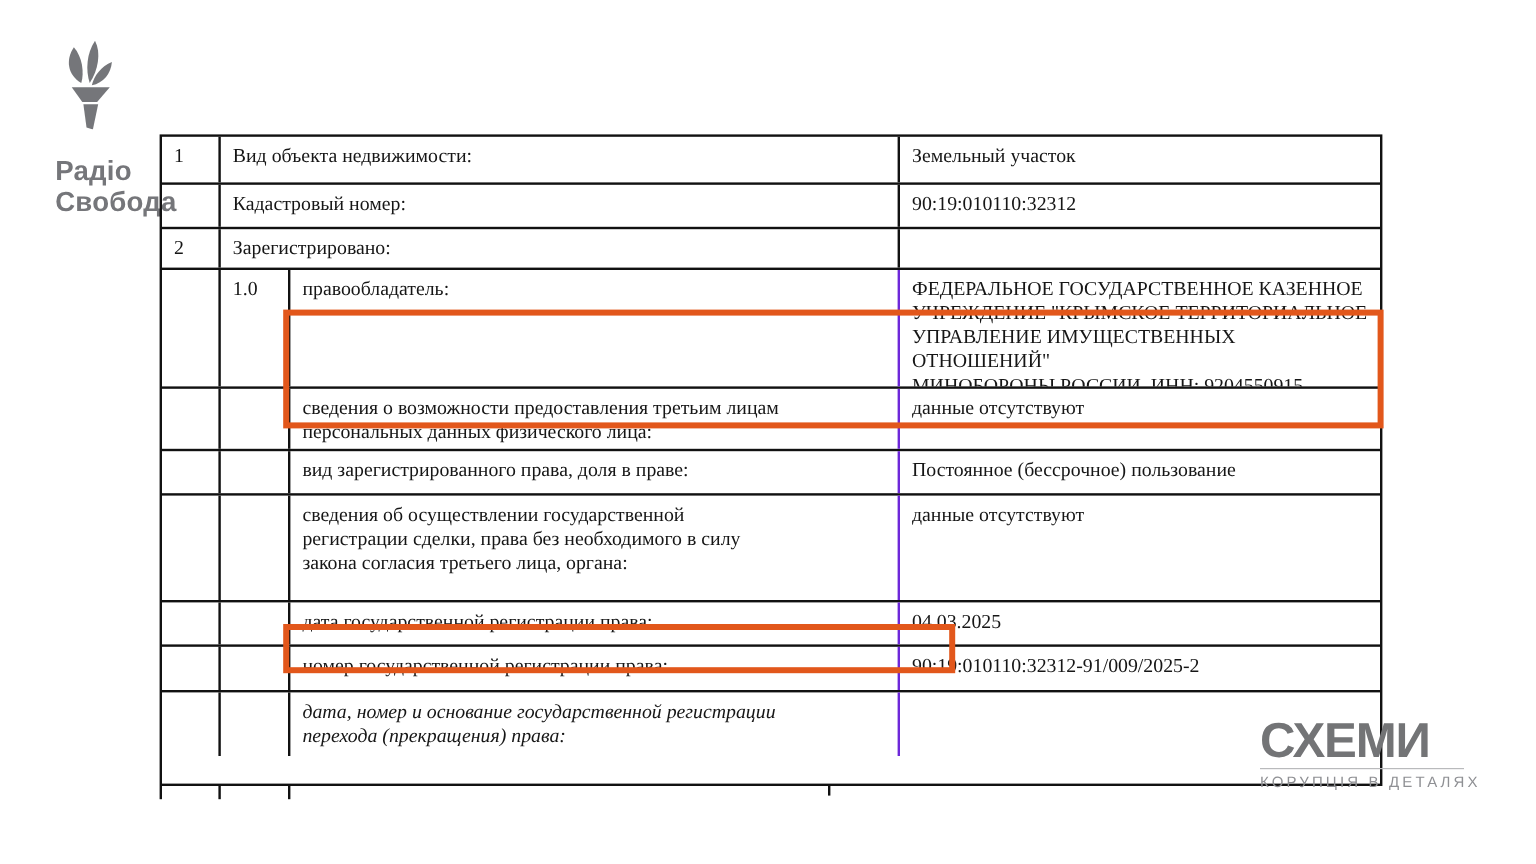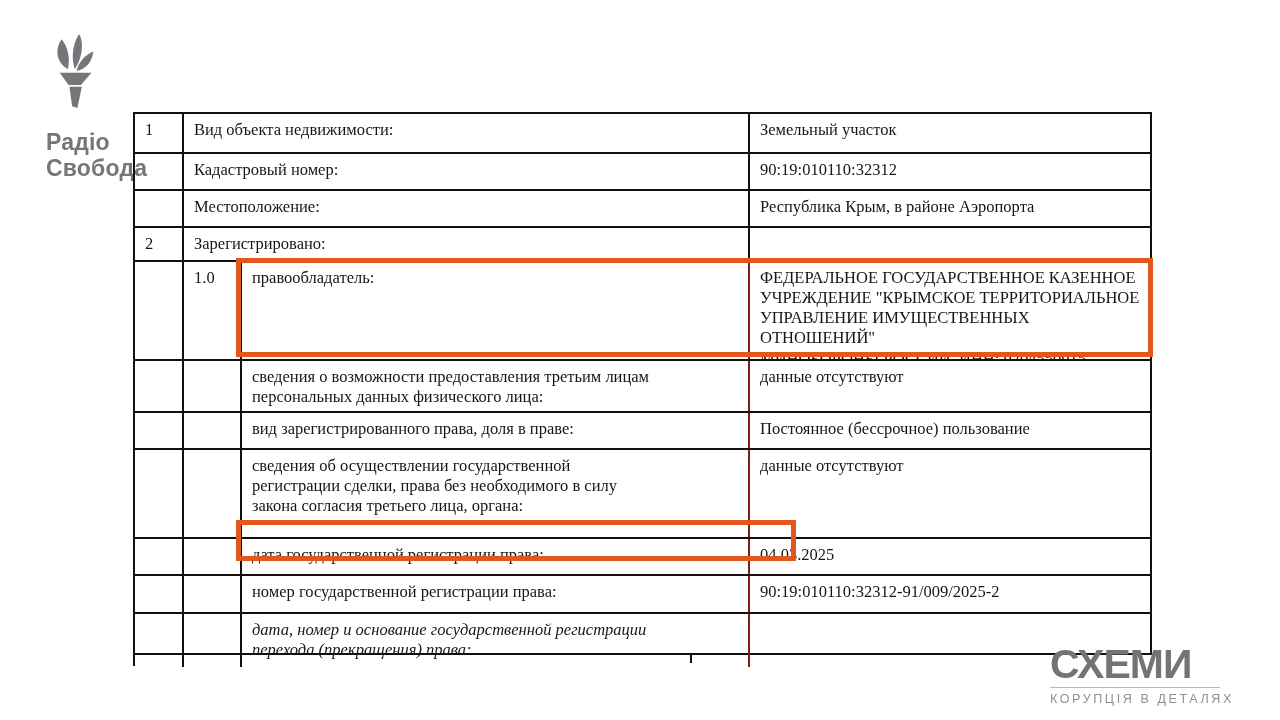--- a/index.html
+++ b/index.html
@@ -16,41 +16,41 @@
   
   .doc-table { position:absolute; left:133px; top:112px; width:1019px; height:543px;
                border:2px solid #111; }
   .trow { display:flex; width:100%; border-bottom:2px solid #111; }
   .trow:last-child { border-bottom:none;font-style:italic; }
   .cell { padding:6px 10px 4px 10px; font-size:16.5px; line-height:1.22;
           white-space:pre-line; overflow:hidden; }
   .c-num  { width:49px;  border-right:2px solid #111; flex:none; }
   .c-sub  { width:58px;  border-right:2px solid #111; flex:none; }
   .c-lblA { width:566px; border-right:2px solid #111; flex:none; }
-  .c-lblB { width:508px; border-right:2px solid #7f1d1d; flex:none; }
+  .c-lblB { width:508px; border-right:2px solid #6d28d9; flex:none; }
   .c-val  { flex:1; }
 
   .r1 { height:40px; } .r2 { height:37px; } .r3 { height:37px; } .r4 { height:34px; }
   .r5 { height:99px; } .r6 { height:52px; } .r7 { height:37px; } .r8 { height:89px; }
   .r9 { height:37px; } .r10 { height:38px; } .r11 { height:53px; }
 
   
   .stub { position:absolute; width:2px; background:#111; }
   .stub1 { left:133px; top:655px; height:11px; }
   .stub2 { left:182px; top:655px; height:11px; }
   .stub3 { left:240px; top:655px; height:11px; }
   .stub4 { left:690px; top:655px; height:8px; }
 
   
   .hl { position:absolute; border:5px solid #e2571b; background:transparent; }
   .hl-owner { left:236px; top:258px; width:917px; height:99px; }
   .hl-date  { left:236px; top:520px; width:560px; height:41px; }
 
   
-  .schemes { position:absolute; left:1050px; top:644px; width:170px; text-align:left;
+  .schemes { position:absolute; left:1050px; top:597px; width:170px; text-align:left;
              font-family:"Liberation Sans", sans-serif; }
   .schemes-title { font-size:41px; font-weight:800; letter-spacing:-1px; color:#737476; line-height:1.0; }
   .schemes-sub { margin-top:2px; border-top:1px solid #b9babc; padding-top:4px;
                  font-size:12.5px; letter-spacing:2.6px; color:#8f9094; white-space:nowrap; }
 </style>
 </head>
 <body>
 
 <div class="stage">
 
@@ -77,25 +77,20 @@
       <div class="cell c-lblA">Вид объекта недвижимости:</div>
       <div class="cell c-val">Земельный участок</div>
     </div>
 
     <div class="trow r2">
       <div class="cell c-num"></div>
       <div class="cell c-lblA">Кадастровый номер:</div>
       <div class="cell c-val">90:19:010110:32312</div>
     </div>
 
-    <div class="trow r3">
-      <div class="cell c-num"></div>
-      <div class="cell c-lblA">Местоположение:</div>
-      <div class="cell c-val">Республика Крым, в районе Аэропорта</div>
-    </div>
 
     <div class="trow r4">
       <div class="cell c-num">2</div>
       <div class="cell c-lblA">Зарегистрировано:</div>
       <div class="cell c-val"></div>
     </div>
 
     <div class="trow r5">
       <div class="cell c-num"></div>
       <div class="cell c-sub">1.0</div>

